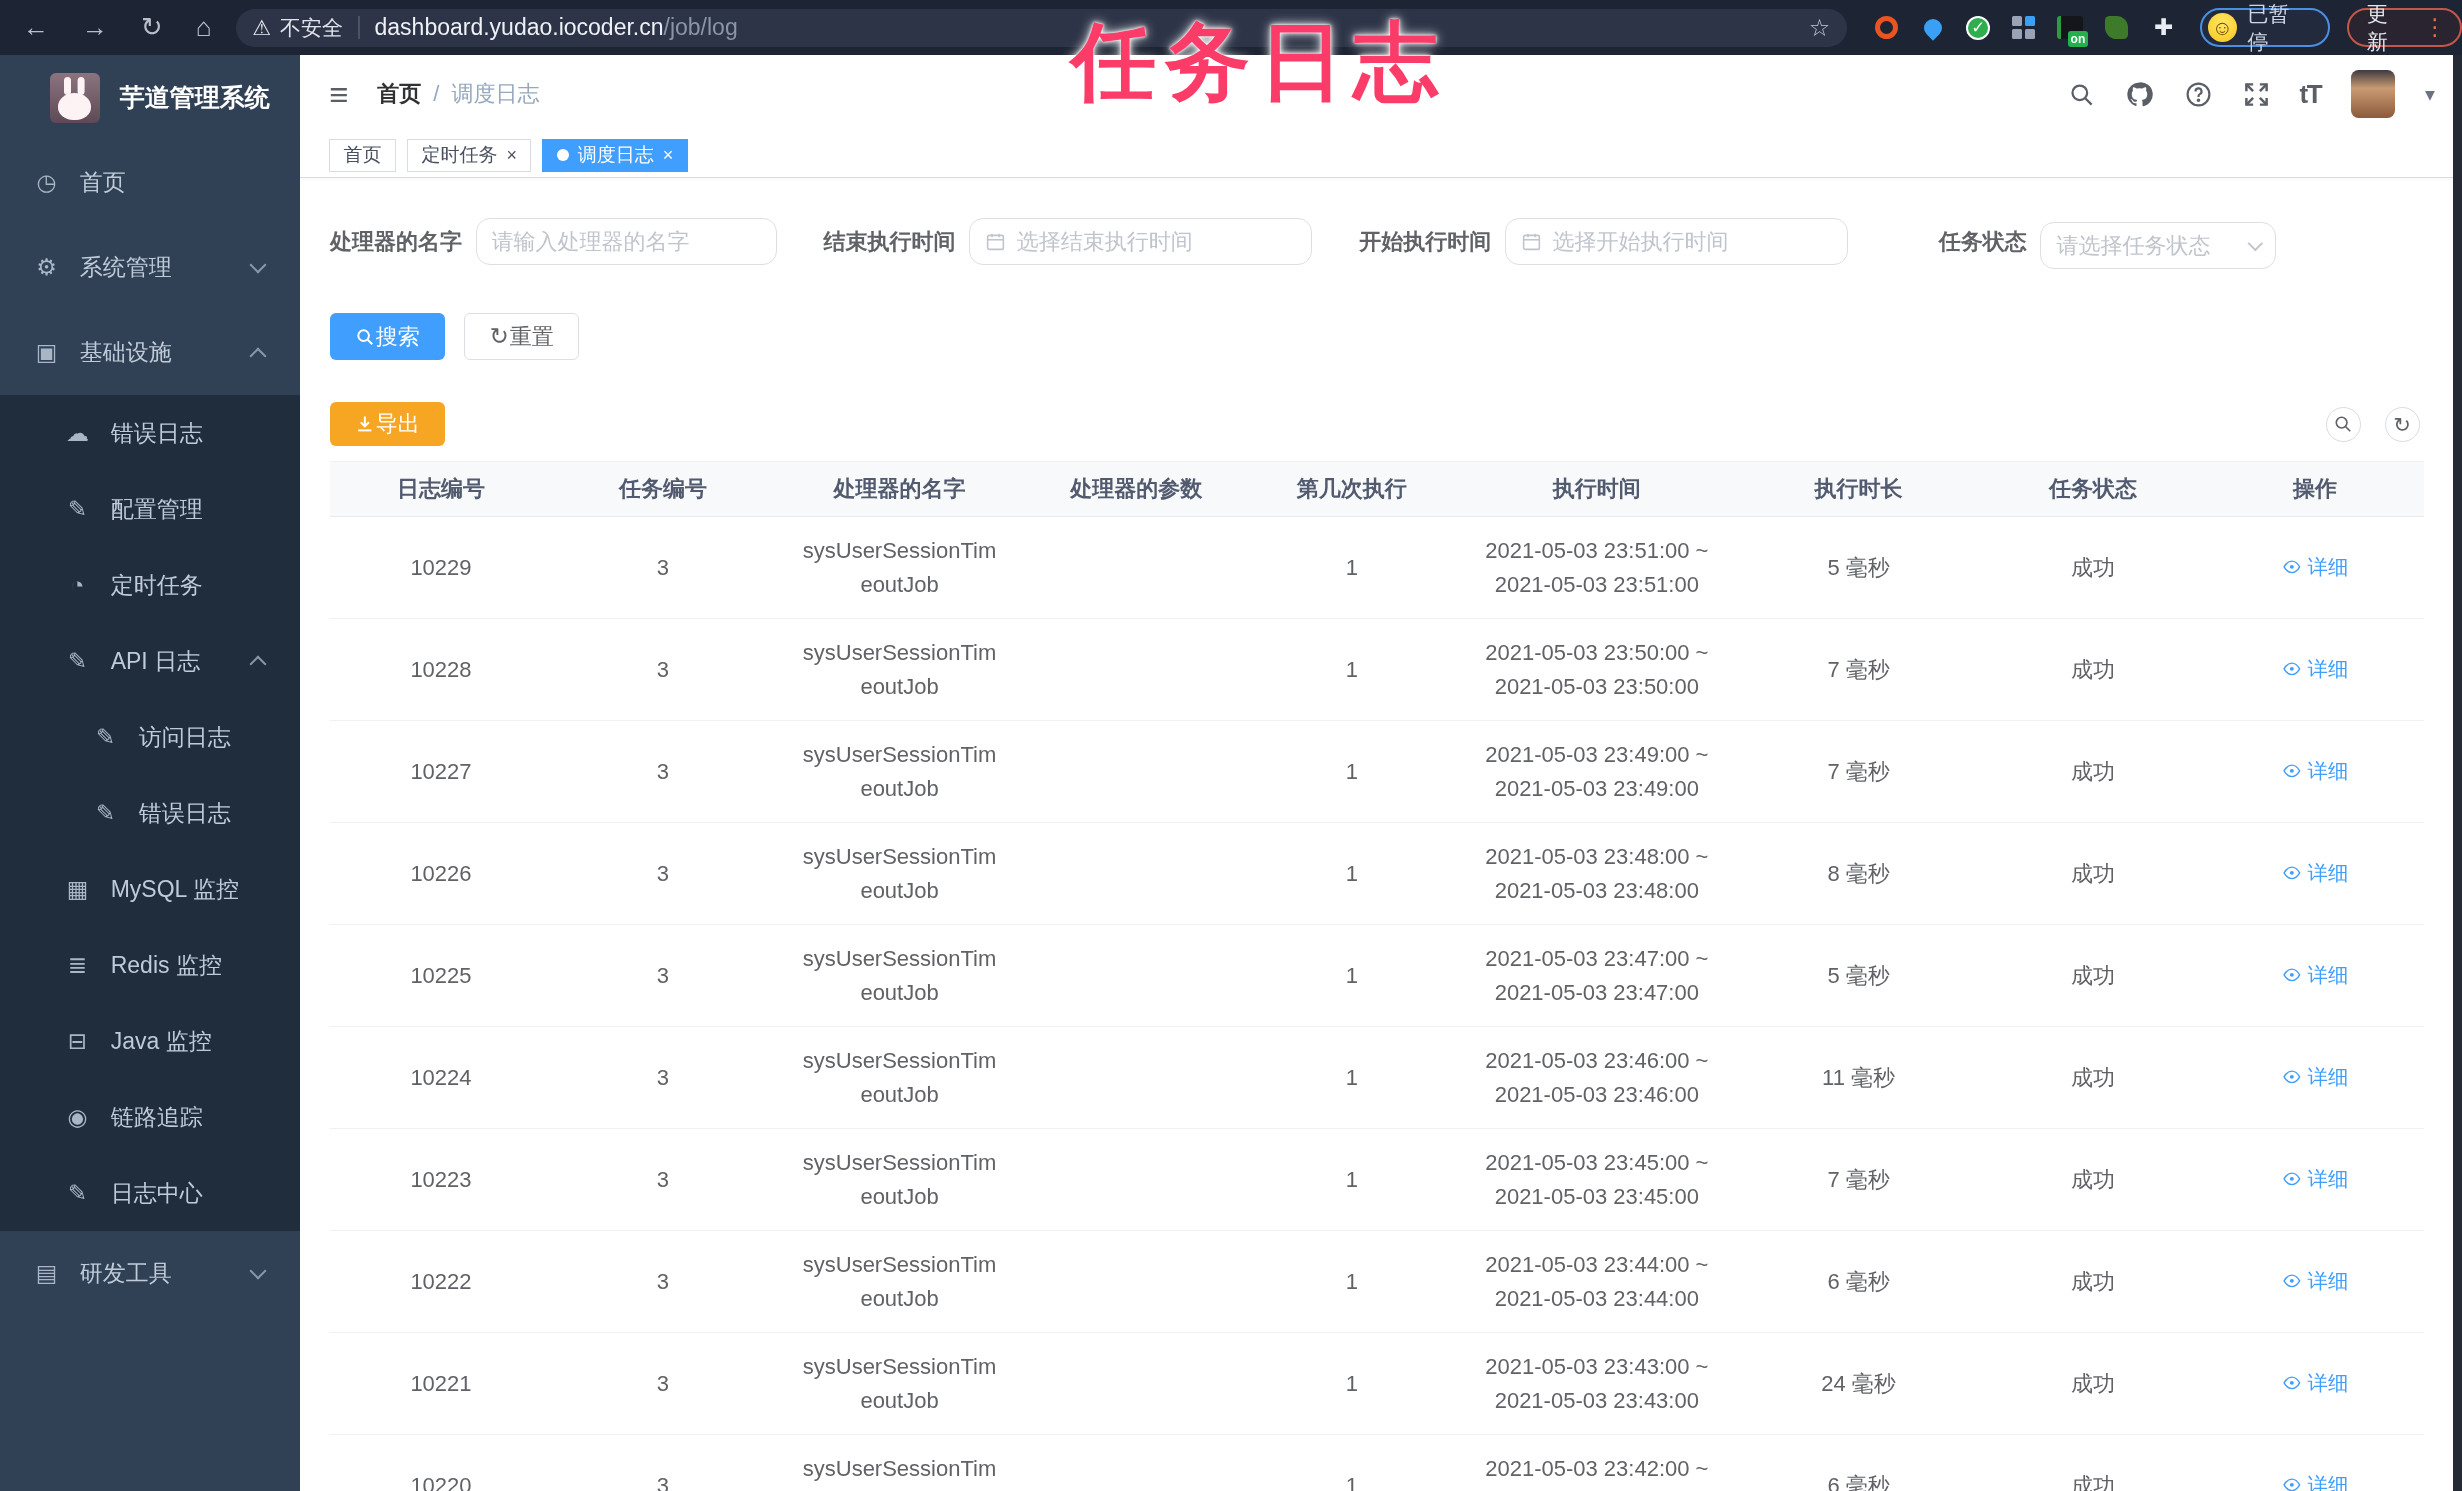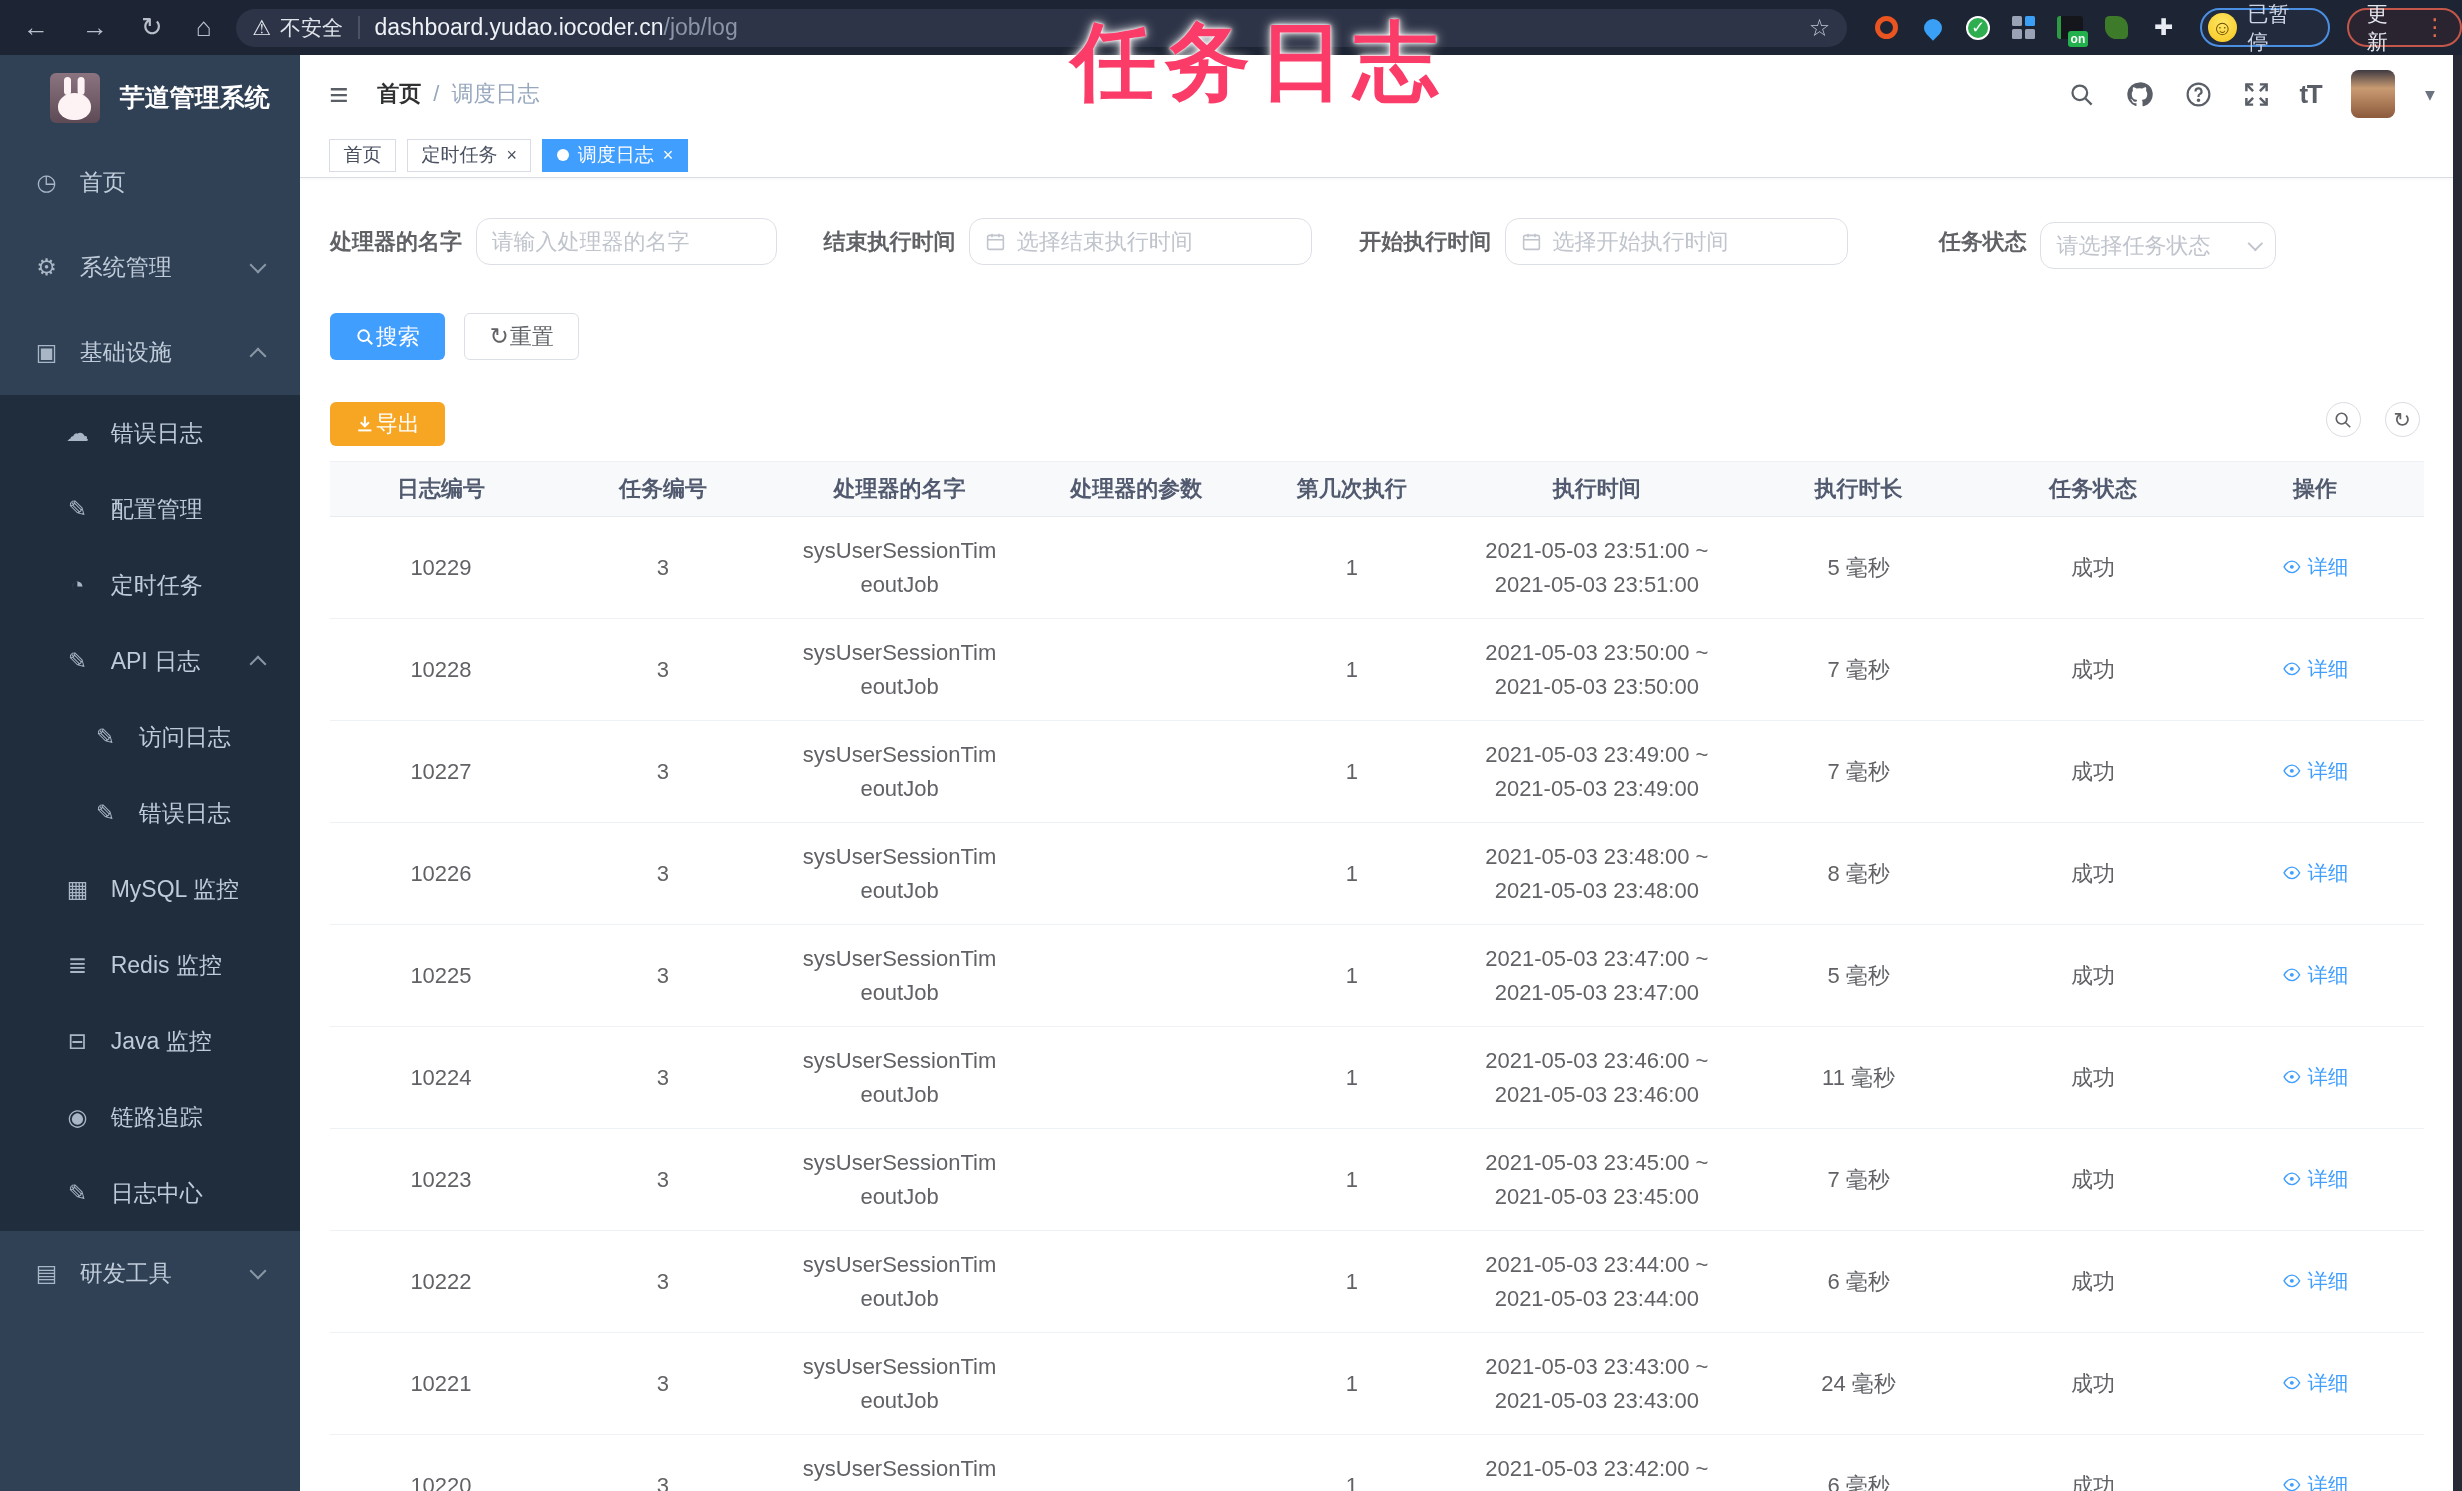--- a/index.html
+++ b/index.html
@@ -91,21 +91,21 @@
   .w-name{width:301px;}
   .w-date{width:343px;}
   .w-select{width:236px;cursor:pointer;margin-top:8px;}
   .btn-row{margin-top:44px;display:flex;gap:19.7px;}
   .btn{height:47px;border-radius:6px;font-size:22px;display:inline-flex;align-items:center;justify-content:center;gap:1px;padding:0 24px;border:0.8px solid transparent;cursor:pointer;font-family:inherit;}
   .btn-primary{background:#409eff;color:#fff;}
   .btn-plain{background:#fff;border-color:#dcdfe6;color:#606266;}
   .btn-warning{background:#f6a623;color:#fff;height:44px;}
   .btn .ic{display:flex;align-items:center;}
   .reset-ic{font-size:23px;line-height:1;}
-  .export-row{margin-top:42px;display:flex;}
+  .export-row{margin-top:42px;display:flex;align-items:center;}
   .circle-btns{margin-left:auto;display:flex;gap:24px;margin-right:4.5px;}
   .circle-btn{width:35px;height:35px;border-radius:50%;border:0.8px solid #d9dce3;background:#fff;color:#606266;display:flex;align-items:center;justify-content:center;cursor:pointer;}
   .circle-btn .refresh-glyph{font-size:21px;line-height:1;}
   
   table.log-table{margin-top:15px;width:100%;border-collapse:collapse;table-layout:fixed;}
   .log-table thead th{height:55px;background:#f8f9fb;color:#515a6e;font-size:22px;font-weight:bold;border-top:0.8px solid #eef1f5;border-bottom:0.8px solid #e8ebf0;text-align:center;}
   .log-table tbody td{height:102px;text-align:center;font-size:22px;color:#606266;border-bottom:0.8px solid #eef1f6;padding:0 7.6px;}
   .two-line{line-height:34px;}
   .detail-link{color:#409eff;font-size:20.4px;display:inline-flex;align-items:center;gap:6px;text-decoration:none;cursor:pointer;white-space:nowrap;}
 </style>

